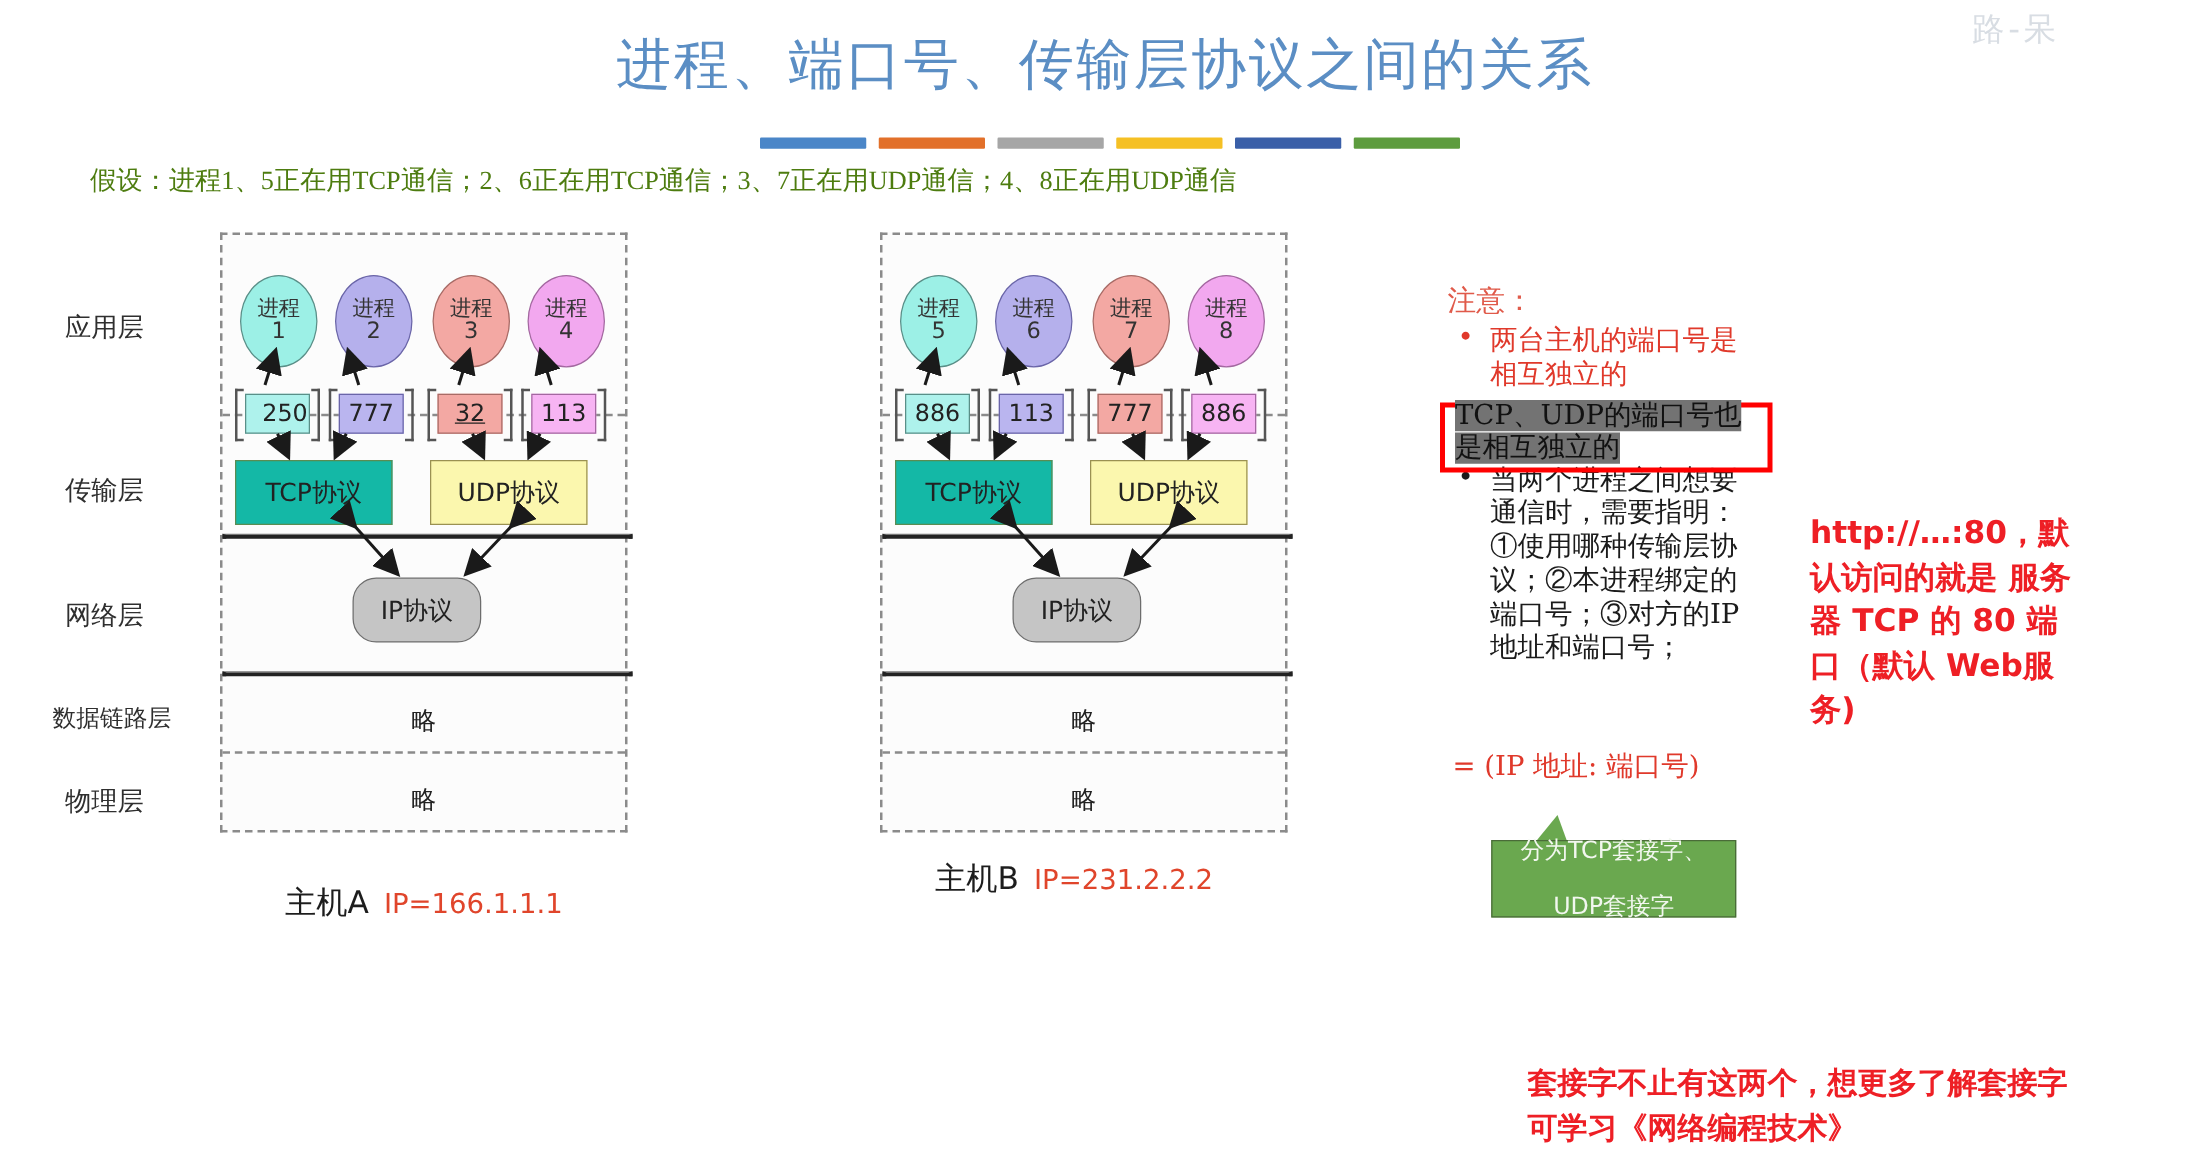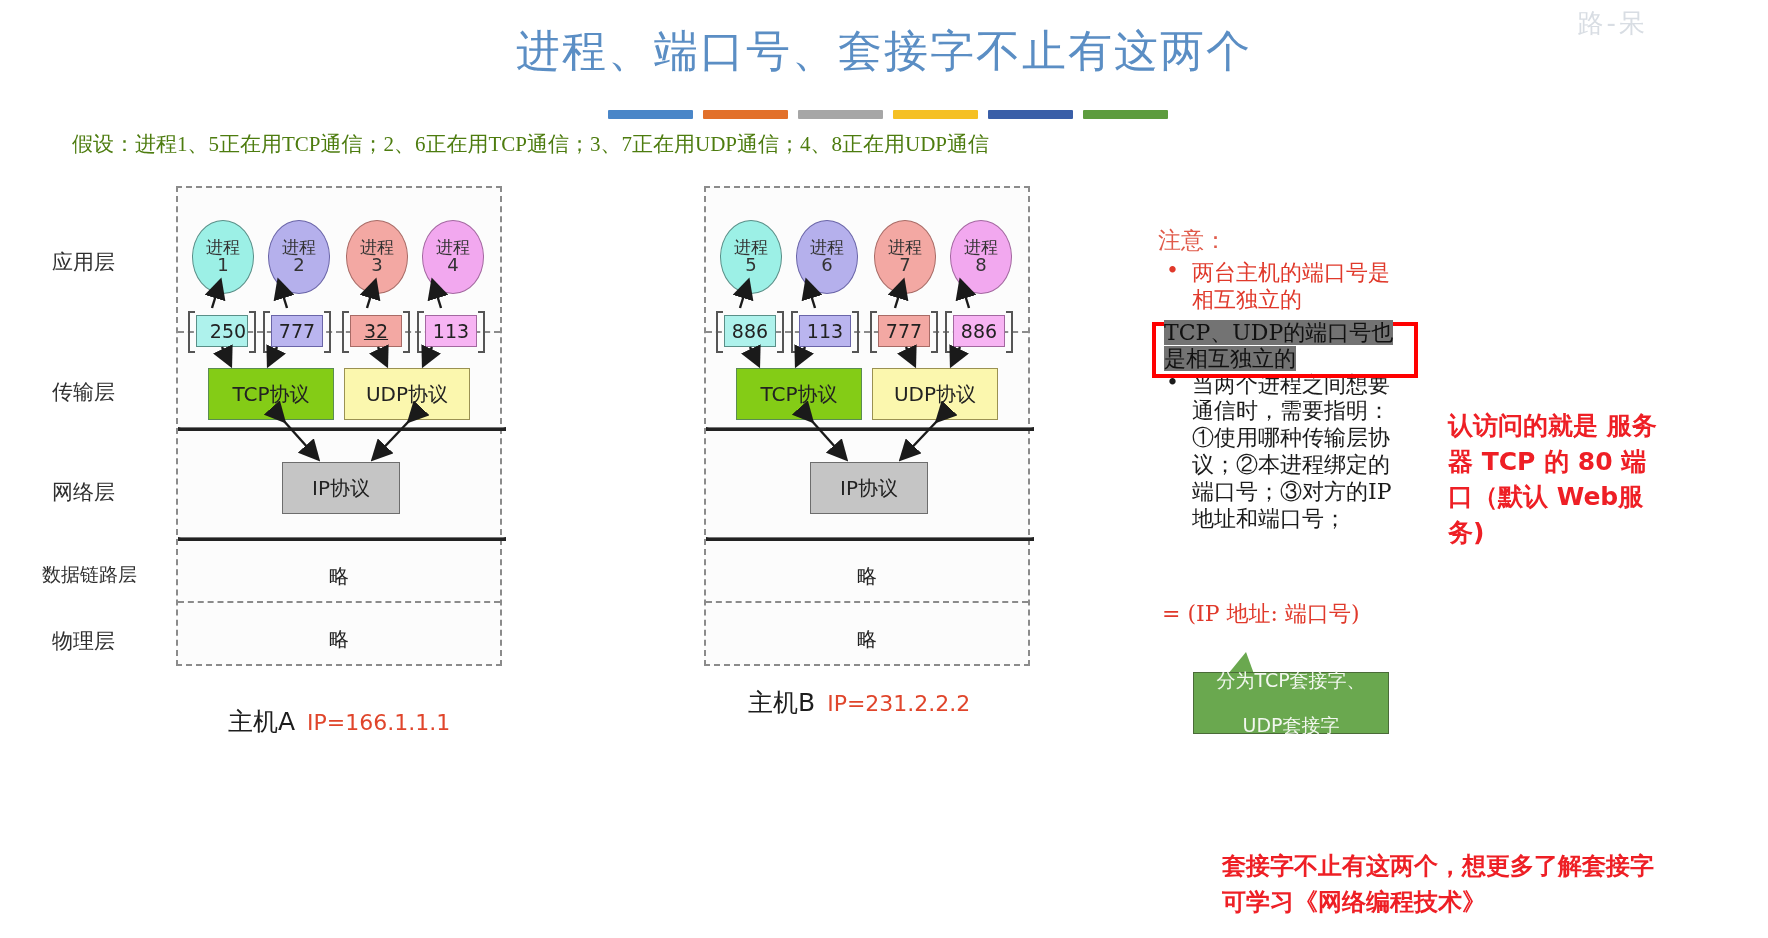--- a/index.html
+++ b/index.html
@@ -93,23 +93,23 @@
   .port::after{right:-9px;border-left:none;}
 
   
   .pbox{
     position:absolute;height:52px;
     border:1.5px solid #6f6f6f;
     display:flex;align-items:center;justify-content:center;
     font-size:20px;color:#222;box-sizing:border-box;
     font-family:"DejaVu Sans","Liberation Sans",sans-serif;
   }
-  .tcpbox{background:#84cc16;border-color:#5a8c52;margin-left:20px;}
+  .tcpbox{background:#14b8a6;border-color:#5a8c52;}
   .udpbox{background:#fbf7ae;border-color:#9a9152;}
-  .ipbox{background:#c5c5c5;border-color:#6d6d6d;width:118px;}
+  .ipbox{background:#c5c5c5;border-color:#6d6d6d;width:103px;border-radius:19px;}
 
   .skip{
     position:absolute;font-size:20px;color:#222;text-align:center;
     font-family:"DejaVu Sans","Liberation Sans",sans-serif;
   }
 
   .hostname{
     position:absolute;font-size:25px;color:#1d1d1d;
     font-family:"DejaVu Sans","Liberation Sans",sans-serif;
     white-space:nowrap;
@@ -186,21 +186,21 @@
 
   svg.arrows{position:absolute;left:0;top:0;width:1768px;height:938px;pointer-events:none;}
 </style>
 </head>
 <body>
 
 <div class="stage">
 
   <div class="watermark">路-呆</div>
 
-  <div class="title">进程、端口号、套接字不止有这两个</div>
+  <div class="title">进程、端口号、传输层协议之间的关系</div>
   <div class="title-bars">
     <span style="background:#4a86c8"></span>
     <span style="background:#e2702a"></span>
     <span style="background:#a6a6a6"></span>
     <span style="background:#f5c024"></span>
     <span style="background:#3a5fa8"></span>
     <span style="background:#5d9c3e"></span>
   </div>
 
   <div class="subtitle">假设：进程1、5正在用TCP通信；2、6正在用TCP通信；3、7正在用UDP通信；4、8正在用UDP通信</div>
@@ -355,20 +355,21 @@
     <div>= (IP 地址: 端口号)</div>
   </div>
 
   <div class="callout-tip"></div>
   <div class="callout">
     <div>分为TCP套接字、</div>
     <div>UDP套接字</div>
   </div>
 
   <div class="rnote">
+    <div>http://…:80，默</div>
     <div>认访问的就是 服务</div>
     <div>器 TCP 的 80 端</div>
     <div>口（默认 Web服</div>
     <div>务)</div>
   </div>
 
   <div class="bottomnote">
     <div>套接字不止有这两个，想更多了解套接字</div>
     <div>可学习《网络编程技术》</div>
   </div>

